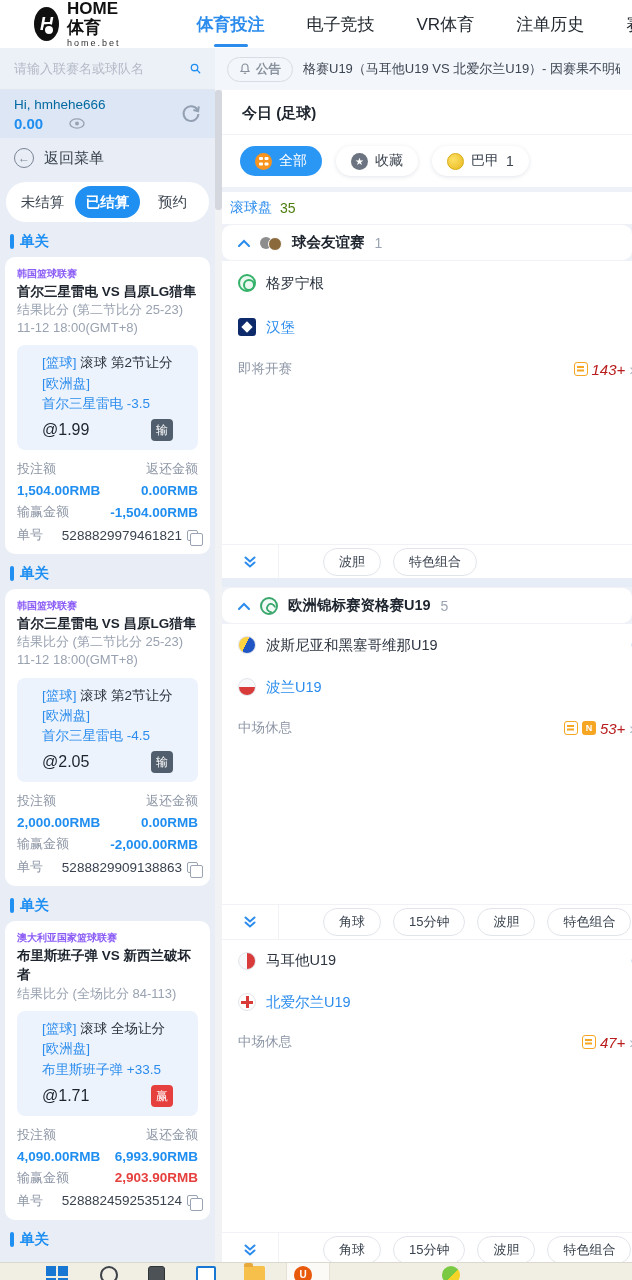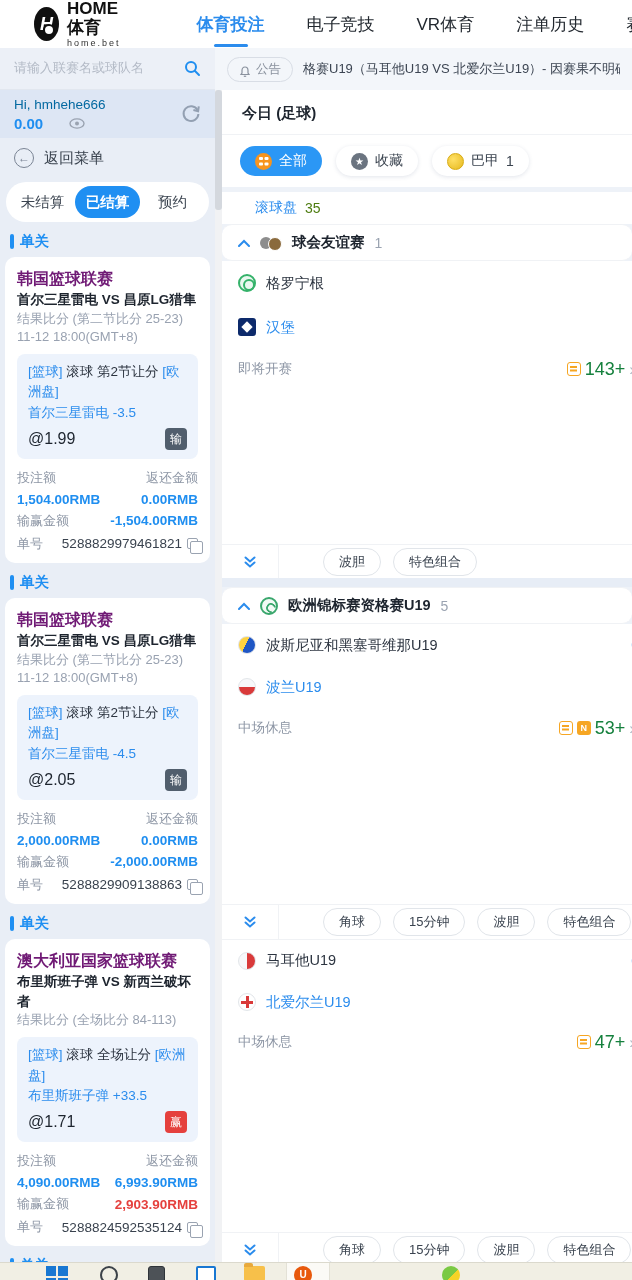--- a/index.html
+++ b/index.html
@@ -15,24 +15,24 @@
   .logo-title { font-size:17px; font-weight:bold; color:#111; line-height:1.1; }
   .logo-sub { font-size:9px; letter-spacing:2px; color:#333; }
   .nav { display:flex; margin-left:46px; }
   .nav-item { font-size:17px; color:#22282f; padding:0 21px; position:relative; cursor:pointer; white-space:nowrap; }
   .nav-item.active { color:#2b8ced; font-weight:bold; }
   .nav-item.active::after { content:""; position:absolute; left:50%; transform:translateX(-50%); bottom:-11px; width:34px; height:3px; border-radius:2px; background:#2b8ced; }
 
   
   .subbar { height:42px; display:flex; }
   .search-zone { width:215px; background:#ecf0f7; display:flex; align-items:center; padding:0 14px; border-bottom:1px solid #e2e7ef; }
-  .search-input { flex:1; border:none; outline:none; background:transparent; font-size:13px; color:#39424e; font-family:Liberation Mono, monospace; }
+  .search-input { flex:1; border:none; outline:none; background:transparent; font-size:13px; color:#39424e; font-family:Liberation Sans, sans-serif; }
   .search-input::placeholder { color:#b3bac6; }
   .announce-zone { flex:1; background:#f3f6fa; display:flex; align-items:center; gap:10px; padding:0 12px; overflow:hidden; }
-  .announce-pill { display:flex; align-items:flex-end; gap:5px; border:1px solid #d8dde5; border-radius:13px; padding:3px 11px; color:#8a929e; font-size:12.5px; flex:none; background:transparent; }
+  .announce-pill { display:flex; align-items:center; gap:5px; border:1px solid #d8dde5; border-radius:13px; padding:3px 11px; color:#8a929e; font-size:12.5px; flex:none; background:transparent;font-weight:bold; }
   .announce-text { font-size:13px; color:#3c4552; white-space:nowrap; overflow:hidden; }
 
   
   .cols { position:absolute; top:90px; left:0; right:0; bottom:0; display:flex; }
   .sidebar { width:215px; background:#e9eef6; overflow:hidden; }
   .scrollstrip { width:7px; background:#f1f2f4; position:relative; }
   .scrollstrip .thumb { position:absolute; top:0; left:0; width:7px; height:120px; background:#d4d8de; border-radius:3px; }
   .main { flex:1; display:flex; flex-direction:column; overflow:hidden; background:#eef2f8; }
 
   
@@ -45,24 +45,24 @@
   .back-circle { width:20px; height:20px; border-radius:50%; border:1.5px solid #7a8494; color:#7a8494; font-size:12px; display:flex; align-items:center; justify-content:center; }
   .tabs-wrap { background:#fff; border-radius:24px; margin:4px 6px 8px; height:40px; display:flex; align-items:center; padding:0 4px; }
   .tab { flex:1; text-align:center; font-size:14.5px; color:#3a434f; height:32px; line-height:32px; cursor:pointer; }
   .tab.active { background:#1f8ff2; color:#fff; border-radius:16px; font-weight:bold; }
 
   
   .bet-group { margin-top:10px; }
   .bet-tag { display:flex; align-items:center; gap:6px; margin:0 0 6px 10px; color:#1f8ff2; font-weight:bold; font-size:14.5px; }
   .bet-tag::before { content:""; width:4px; height:15px; background:#1f8ff2; border-radius:2px; }
   .bet-card { background:#fff; border-radius:10px; margin:0 5px; padding:10px 12px; }
-  .league { font-weight:bold; font-size:16px; color:#701a75; line-height:1.45; }
+  .league { font-weight:bold; font-size:10px; color:#8b5cf6; line-height:1.45; }
   .teams  { font-weight:bold; font-size:13.5px; color:#1d242e; line-height:1.45; }
   .meta   { color:#99a2b1; font-size:13px; line-height:1.4; }
-  .market-box { background:#edf3fc; border-radius:8px; padding:8px 11px; margin-top:8px; font-size:13.5px; line-height:1.5; }
+  .market-box { background:#edf3fc; border-radius:8px; padding:8px 25px; margin-top:8px; font-size:13.5px; line-height:1.5; }
   .mk-blue { color:#2b8ced; }
   .mk-dark { color:#2c3440; }
   .selection { color:#2b8ced; }
   .odds-row { display:flex; justify-content:space-between; align-items:center; margin-top:4px; }
   .odds { font-weight:normal; font-size:16px; color:#1d242e; }
   .badge { width:22px; height:22px; border-radius:4px; color:#fff; font-size:12px; display:flex; align-items:center; justify-content:center; }
   .badge.lose { background:#515e6d; }
   .badge.win  { background:#e5403d; }
   .amounts { margin-top:10px; font-size:13px; }
   .amt-row { display:flex; justify-content:space-between; align-items:center; margin-top:5px; }
@@ -78,39 +78,39 @@
   .main-title { background:#fff; height:45px; line-height:45px; padding-left:20px; font-weight:bold; font-size:15px; color:#1d242e; border-bottom:1px solid #f0f2f5; }
   .chips { background:#fff; height:52px; display:flex; align-items:center; gap:14px; padding-left:18px; }
   .chip { display:flex; align-items:center; gap:7px; background:#fff; border-radius:18px; padding:6px 15px; font-size:14px; color:#3a434f; box-shadow:0 1px 4px rgba(60,80,120,.15); cursor:pointer; white-space:nowrap; }
   .chip.active { background:#2b97f5; color:#fff; box-shadow:none; }
   .chip-all-icon { width:17px; height:17px; border-radius:50%; background:#f7941e; position:relative; }
   .chip-all-icon::before { content:""; position:absolute; left:4px; top:4px; width:3.5px; height:3.5px; background:#fff; border-radius:1px; box-shadow:5.5px 0 0 #fff, 0 5.5px 0 #fff, 5.5px 5.5px 0 #fff; }
   .chip-star-icon { width:17px; height:17px; border-radius:50%; background:#6b7480; color:#fff; font-size:10px; line-height:17px; text-align:center; }
   .chip-cup-icon { width:17px; height:17px; border-radius:50%; background:radial-gradient(circle at 35% 35%, #ffe066, #e6b91e); border:1px solid #d8ab12; }
   .gap-s { height:5px; background:#eef2f8; }
   .gap-m { height:9px; background:#e7edf6; }
-  .rolling { background:#fff; height:32px; display:flex; align-items:center; gap:8px; padding-left:33px; font-size:14px; cursor:pointer;text-align:center; }
+  .rolling { background:#fff; height:32px; display:flex; align-items:center; gap:8px; padding-left:8px; font-size:14px; cursor:pointer;text-align:center; }
   .rolling-label { color:#2b8ced; }
   .rolling-count { color:#4d7c0f; }
   .sec-header { background:#fff; height:37px; display:flex; align-items:center; gap:10px; padding-left:16px; border-top:1px solid #f0f2f5; border-bottom:1px solid #f0f2f5;border-radius:10px; }
   .sec-name { font-weight:bold; font-size:14.5px; color:#1d242e; }
   .sec-count { color:#9aa3b1; font-size:14px; }
   .trow { background:#fff; height:44px; display:flex; align-items:center; gap:10px; padding-left:16px; position:relative; overflow:hidden; cursor:pointer; }
   .trow.h42 { height:42px; }
   .tname { font-size:14.5px; color:#2c3440; }
   .tname.link { color:#2b8ced; }
   .score { position:absolute; right:-7px; top:50%; transform:translateY(-50%); color:#2b8ced; font-weight:bold; font-size:14px; }
   .status-row { background:#fff; height:40px; display:flex; align-items:center; padding:0 0 0 16px; }
   .status-row.h38 { height:38px; }
   .status-text { color:#8d96a5; font-size:13.5px;font-family:Liberation Mono, monospace; }
   .right-group { margin-left:auto; display:flex; align-items:center; gap:4px; margin-right:-3px; }
   .slip-icon { width:14px; height:14px; border:1.5px solid #f6a623; border-radius:3px; position:relative; }
   .slip-icon::before { content:""; position:absolute; left:2px; top:3px; width:7px; height:1.5px; background:#f6a623; box-shadow:0 3.5px 0 #f6a623; }
   .n-icon { width:14px; height:14px; background:#f6a623; border-radius:3px; color:#fff; font-size:9px; font-weight:bold; text-align:center; line-height:14px; }
-  .mkt-count { font-size:18px; color:#15803d; }
+  .mkt-count { font-size:15px; color:#b91c1c;font-style:italic; }
   .chev-right { color:#b3bac6; font-size:17px; line-height:1; }
   .filler { background:#fff; }
   .f155 { height:155px; } .f156 { height:156px; } .f171 { height:171px; }
   .sec-footer { background:#fff; height:34px; display:flex; align-items:stretch; border-top:1px solid #f0f2f5; }
   .sec-footer.h35 { height:35px; }
   .foot-chev { width:56px; display:flex; align-items:center; justify-content:center; cursor:pointer; }
   .foot-pills { flex:1; border-left:1px solid #f0f2f5; display:flex; align-items:center; gap:12px; padding-left:44px; }
   .pill { border:1px solid #e1e5ea; border-radius:16px; padding:4px 15px; font-size:13px; color:#3a434f; background:#fff; cursor:pointer; white-space:nowrap; }
 
   

